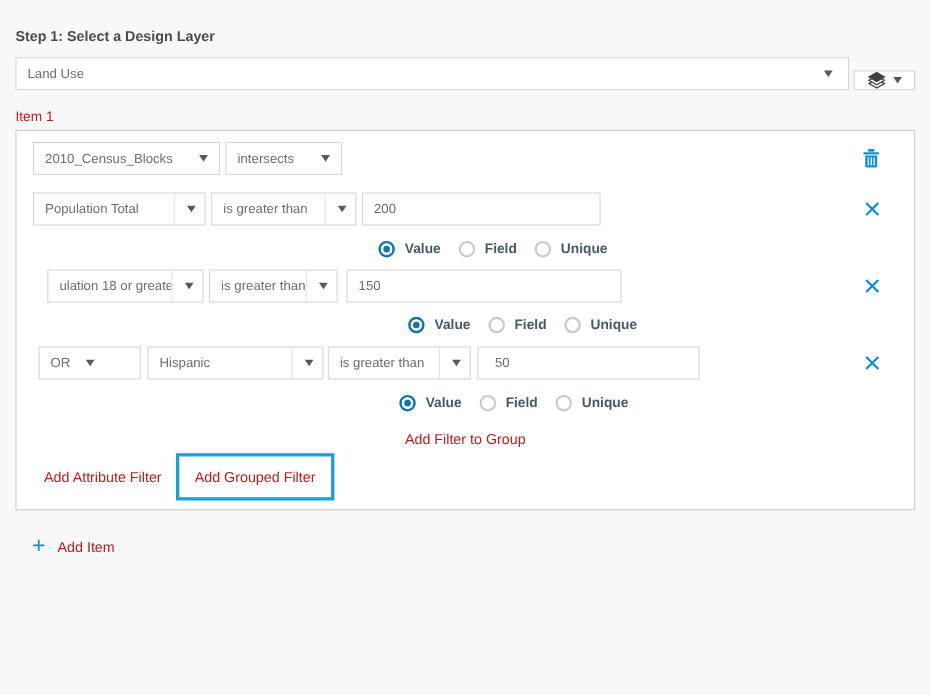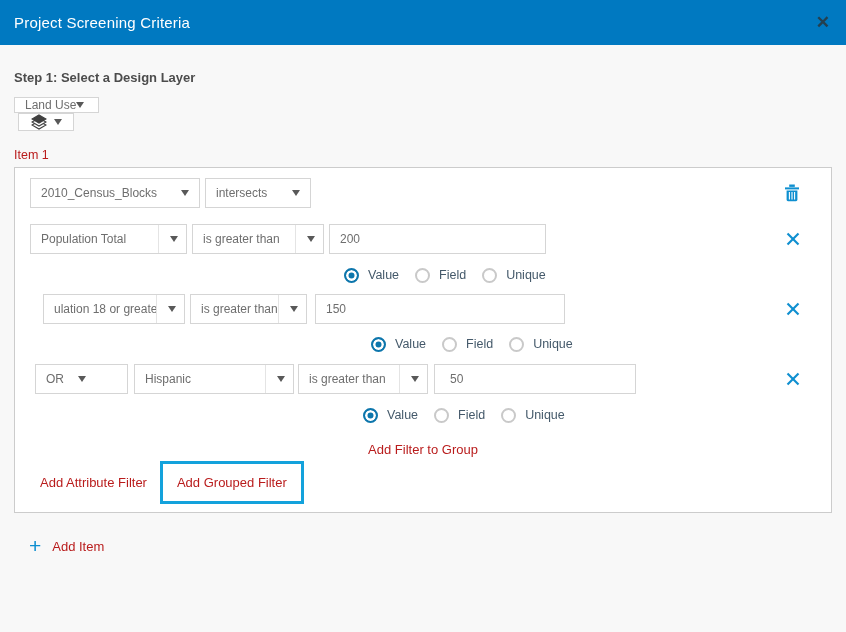--- a/index.html
+++ b/index.html
@@ -45,21 +45,21 @@
   .select .caret-end { margin-left:auto; }
   .select.compact .caret { margin-left:14px; }
   .caret-box {
     margin-left:auto; align-self:stretch; display:flex; align-items:center;
     border-left:1px solid #e4e4e4; padding-left:11px; margin-right:-2px;
   }
   .select.divided .lbl { flex:1; }
   .txt { padding:0 10px; outline:none; }
 
   
-  .layer-row { margin-top:12px; display:flex; align-items:flex-start;flex-direction:column; }
+  .layer-row { margin-top:12px; display:flex; align-items:flex-end; }
   .layer-row .select { flex:1; padding-right:14px; }
   .layer-btn {
     width:56px; margin-left:4px; background:#fff; border:1px solid #d5d5d5;
     display:flex; align-items:center; justify-content:center; gap:7px; cursor:pointer;
   }
 
   
   .panel {
     margin-top:5px; background:#ffffff; border:1px solid #cccccc;
     padding:10px 15px 5px 15px;
@@ -79,21 +79,21 @@
   .rr-a { margin-top:13px; padding-left:314px; }
   .rr-b { margin-top:12px; padding-left:341px; }
   .rr-c { margin-top:13px; padding-left:333px; }
   .radio {
     width:15px; height:15px; border-radius:50%;
     border:2px solid #c9c9c9; background:#fff; margin-right:9px; cursor:pointer; flex:none;
   }
   .radio.selected {
     border-color:#0d76ac; background:#0d76ac; box-shadow:inset 0 0 0 2.5px #ffffff;
   }
-  .radio-label { font-size:12.5px; font-weight:400; color:#44596a; margin-right:16px; white-space:nowrap;text-align:center; }
+  .radio-label { font-size:12.5px; font-weight:700; color:#44596a; margin-right:16px; white-space:nowrap;text-align:center; }
 
   
   .link { color:#b91c1c; font-size:13px; cursor:pointer; white-space:nowrap; }
   .add-to-group { margin-top:17px; text-align:center; height:17px; }
   .links-row { display:flex; align-items:center; padding-left:10px; margin-top:0; height:50px; }
   .hl-box {
     margin-left:13px; border:3px solid #13a2dc; padding:11px 14px;
     display:inline-flex; align-items:center; background:#fff;
   }
 
@@ -102,24 +102,20 @@
   .plus { color:#0e8fd0; font-size:21px; font-weight:400; line-height:16px; margin-right:11px; }
   .add-item .link { font-size:13px; }
 
   svg { display:block; }
 </style>
 </head>
 <body>
 
 <div class="dialog">
 
-  <div class="hdr">
-    <span class="hdr-title">Project Screening Criteria</span>
-    <span class="hdr-close">✕</span>
-  </div>
 
   <div class="content">
 
     <div class="section-label step1-label">Step 1: Select a Design Layer</div>
 
     <div class="layer-row">
       <div class="select">
         <span class="lbl">Land Use</span>
         <span class="caret caret-end"></span>
       </div>

